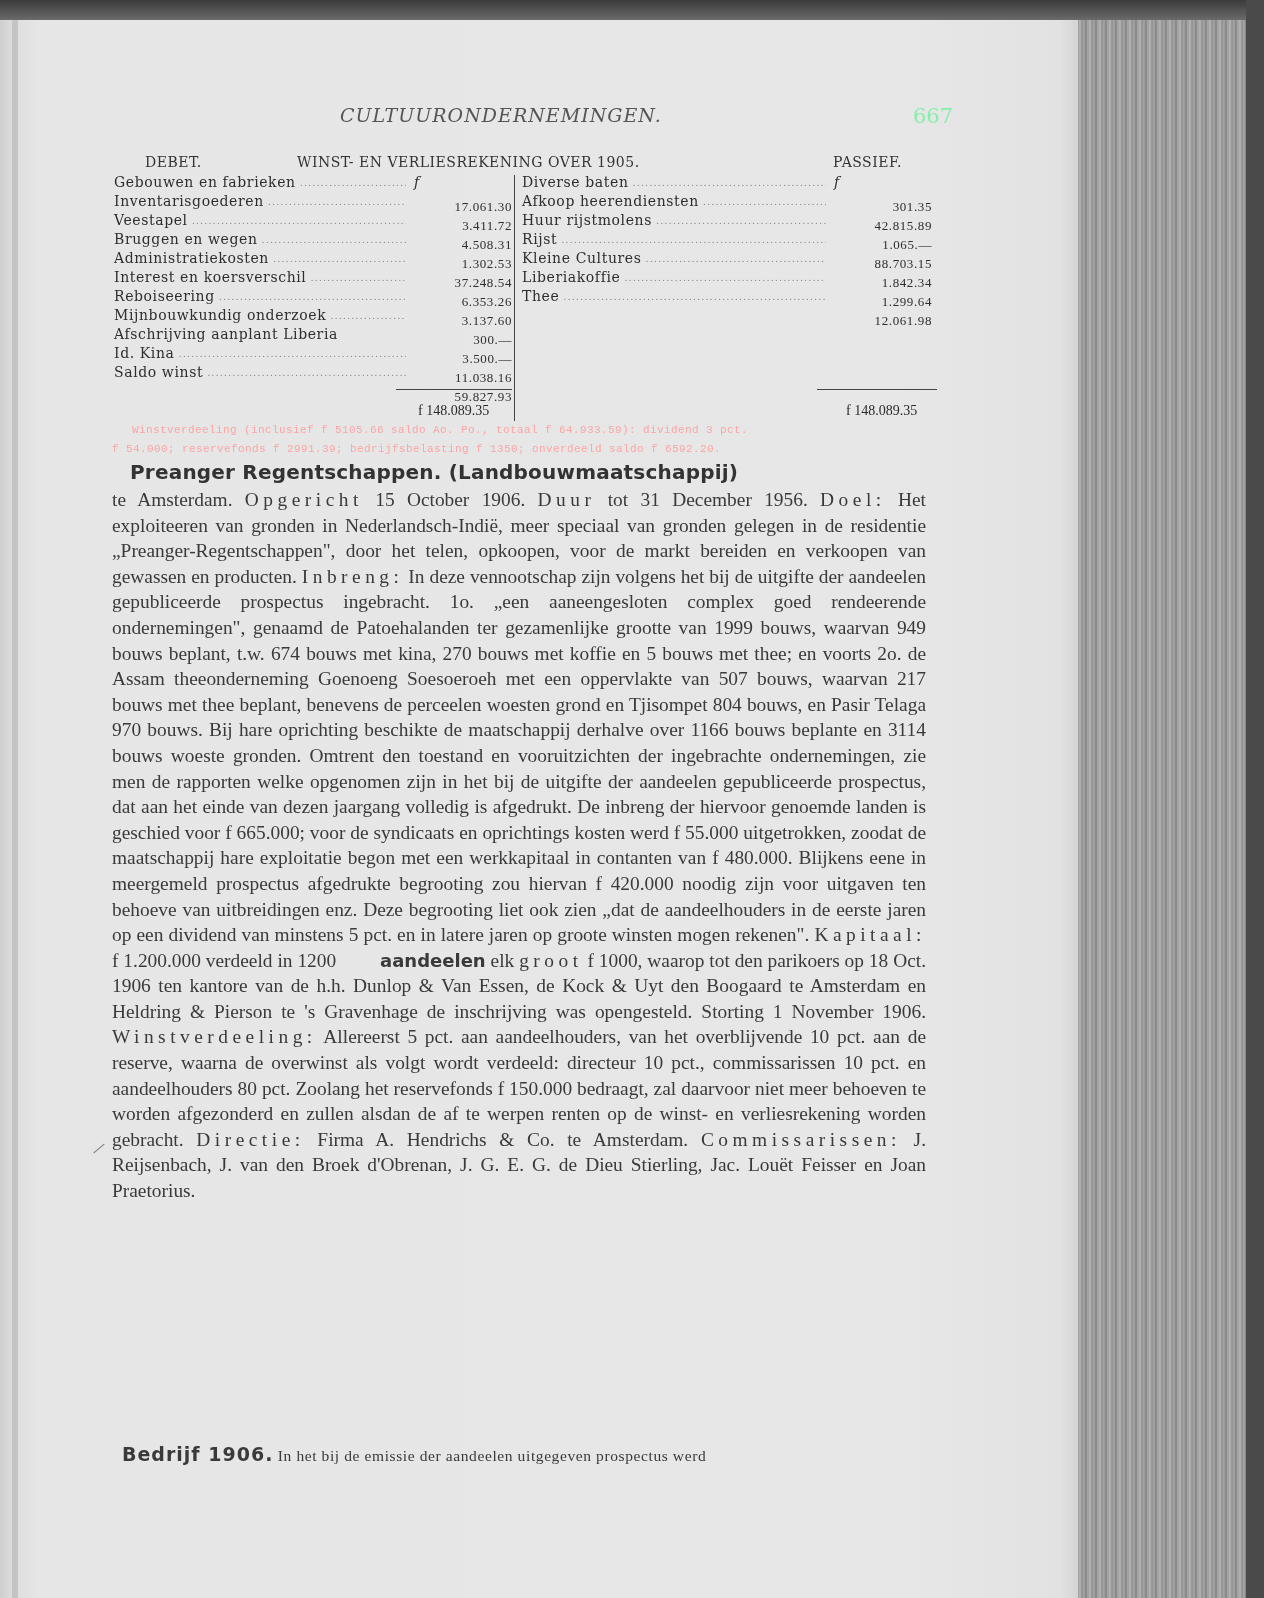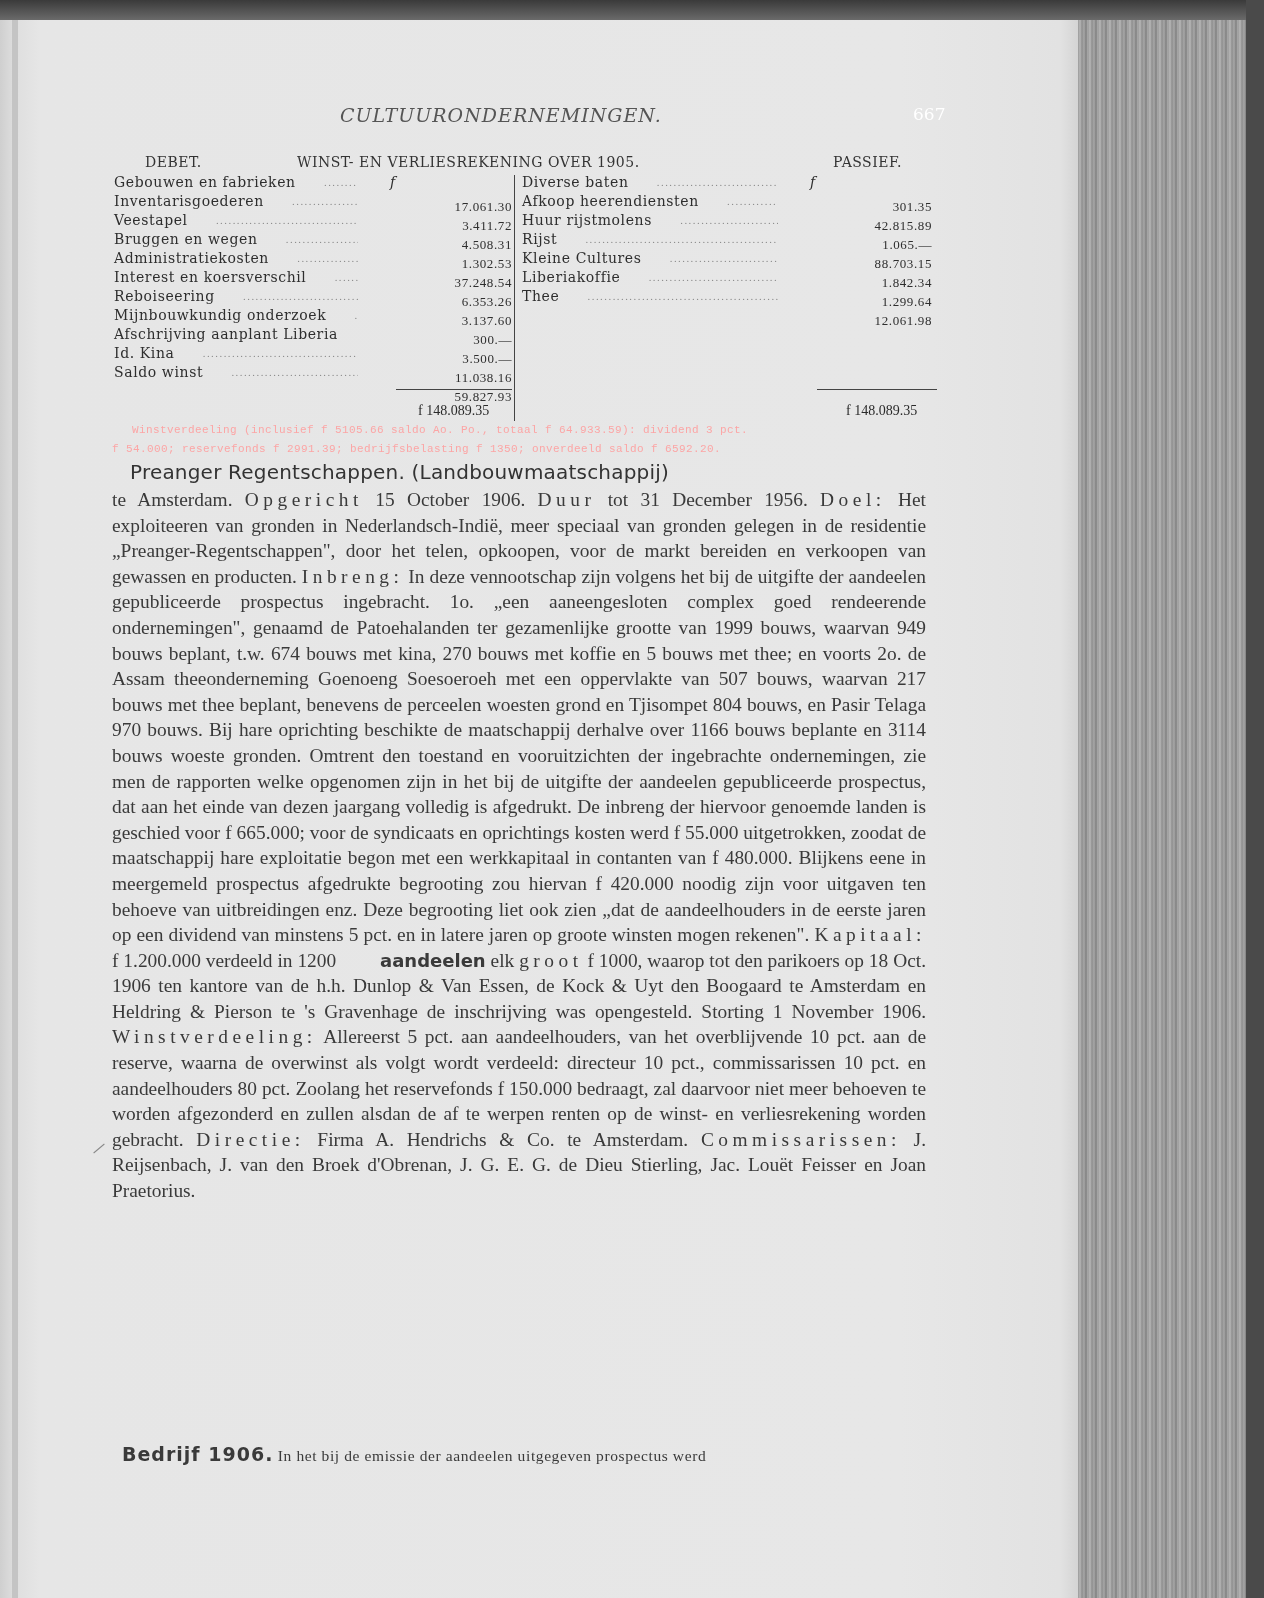--- a/index.html
+++ b/index.html
@@ -28,45 +28,45 @@
   }
   .edges-dark {
     position: absolute; left: 1246px; top: 0; width: 18px; height: 1598px;
     background: #4a4a4a;
   }
   .running-head {
     position: absolute; left: 340px; top: 104px; width: 600px;
     font-style: italic; font-size: 19px; letter-spacing: 1px; color: #555;
   }
   .page-number {
-    position: absolute; left: 913px; top: 104px; font-size: 17px; color: #ffffff;
+    position: absolute; left: 913px; top: 104px; font-size: 21px; color: #86efac;
   }
   .acct-head {
     position: absolute; top: 154px; font-size: 14px; letter-spacing: 0.5px; color: #333;
   }
   .acct-table {
     position: absolute; top: 173px; font-family: "DejaVu Serif", serif; font-size: 14px;
     letter-spacing: 0.6px; color: #2e2e2e;
   }
-  .acct-row { display: flex; height: 19px; line-height: 19px; white-space: nowrap; gap: 24px; }
+  .acct-row { display: flex; height: 19px; line-height: 19px; white-space: nowrap; }
   .acct-label { flex: none; }
   .acct-dots { flex: 1; overflow: hidden; color: #888; font-size: 10px; margin: 0 4px; letter-spacing: 1px; }
   .acct-dots::before { content: "........................................................................................................"; }
   .acct-cur { width: 14px; text-align: center; font-style: italic; }
   .acct-val { width: 88px; text-align: right; font-size: 13px; font-family: "Liberation Serif", serif; margin-top: 24px; }
   .col-divider { position: absolute; left: 514px; top: 175px; width: 1px; height: 246px; background: #444; }
   .total-rule { position: absolute; height: 1px; background: #444; top: 389px; }
   .total-val { position: absolute; top: 403px; font-size: 14px; font-family: "Liberation Serif", serif; }
   .note-text {
     position: absolute; left: 112px; width: 820px; font-size: 11px; letter-spacing: 0.4px;
     line-height: 18px; color: #fca5a5; font-family: Liberation Mono, monospace;
   }
   .company-title {
     position: absolute; left: 130px; top: 460px; font-family: "DejaVu Sans", "Liberation Sans", sans-serif;
-    font-weight: normal; font-size: 20px; letter-spacing: 0.2px; color: #333;
+    font-weight: bold; font-size: 20px; letter-spacing: 0.2px; color: #333;
   }
   .body-text {
     position: absolute; left: 112px; top: 487px; width: 814px;
     font-family: "Liberation Serif", serif; font-size: 19.4px; line-height: 25.6px;
     text-align: justify; color: #3a3a3a;
   }
   .spaced { letter-spacing: 4.5px; }
   .bold-sans { font-family: "DejaVu Sans", "Liberation Sans", sans-serif; font-weight: bold; font-size: 18px; margin-left: 39px; }
   .bedrijf-line {
     position: absolute; left: 122px; top: 1443px; width: 810px;

